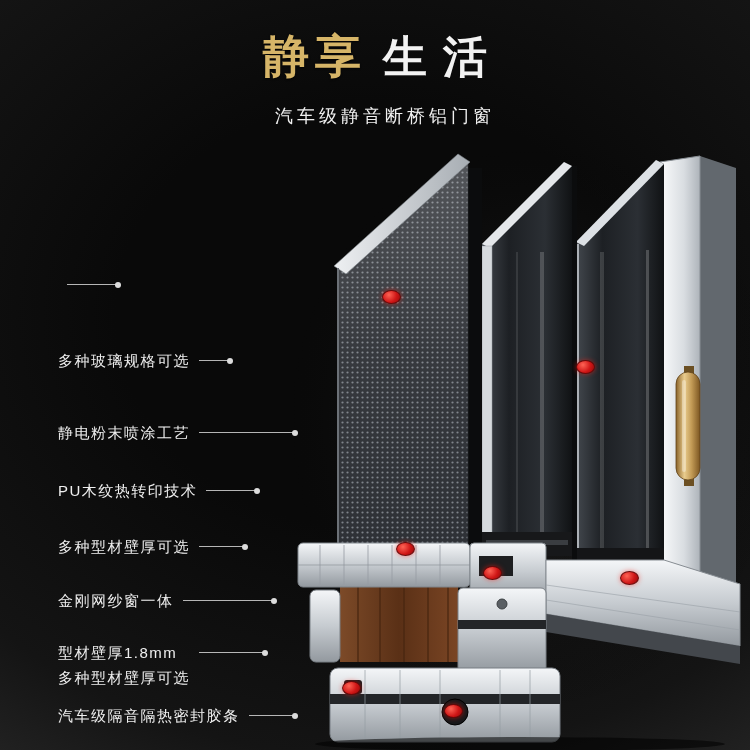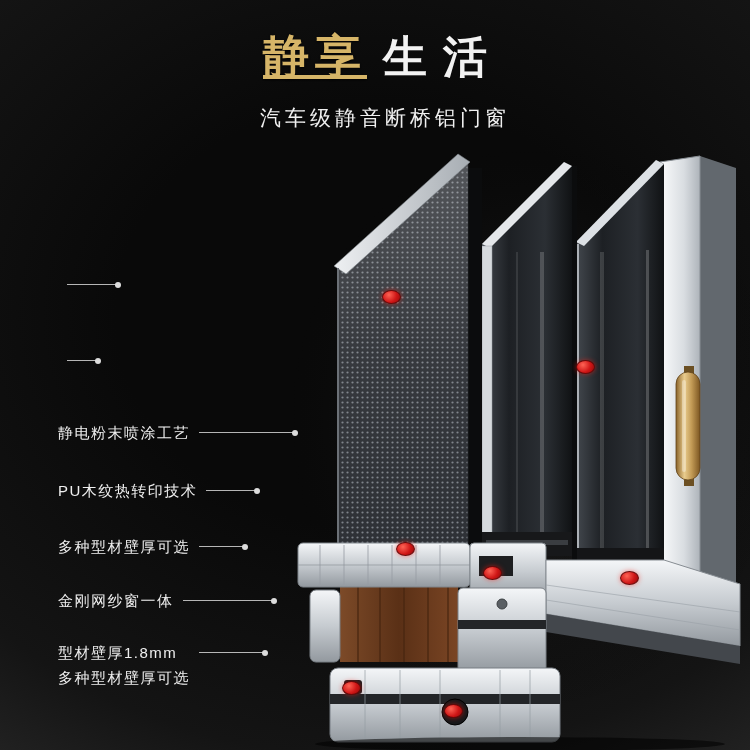--- a/index.html
+++ b/index.html
@@ -5,23 +5,23 @@
   html,body{margin:0;padding:0;background:#000;}
   .page{
     position:relative;width:750px;height:750px;overflow:hidden;
     font-family:"Liberation Sans","DejaVu Sans",sans-serif;
     background:radial-gradient(ellipse 115% 95% at 50% 42%, #090909 30%, #141414 62%, #2e2e2e 88%, #474747 100%);
   }
   
   .header{position:absolute;top:26px;left:0;width:100%;text-align:center;}
   .title{display:flex;justify-content:center;align-items:baseline;gap:16px;}
   .title-part1{font-size:46px;font-weight:bold;color:#d6b568;letter-spacing:6px;
-    text-shadow:0 1px 2px rgba(0,0,0,.8);text-decoration:underline;}
+    text-shadow:0 1px 2px rgba(0,0,0,.8);}
   .title-part2{font-size:44px;font-weight:bold;color:#f2f2f2;letter-spacing:16px;margin-right:-16px;}
-  .subtitle{margin-top:16px;font-size:21px;color:#f0f0f0;letter-spacing:4px;margin-left:20px;}
+  .subtitle{margin-top:16px;font-size:18px;color:#f0f0f0;letter-spacing:4px;margin-left:20px;}
   
   .callout{position:absolute;left:58px;display:flex;align-items:flex-start;z-index:5;}
   .callout-text{display:flex;flex-direction:column;}
   .callout-line{font-size:15px;line-height:25px;color:#efefef;letter-spacing:1.5px;white-space:nowrap;}
   .leader{position:relative;margin-top:12px;margin-left:9px;height:0;
     border-top:1px solid rgba(225,225,225,.8);}
   .leader::after{content:'';position:absolute;right:-4px;top:-3.5px;width:6px;height:6px;
     border-radius:50%;background:#dcdcdc;}
   
   .product{position:absolute;left:240px;top:130px;z-index:2;}
@@ -175,20 +175,21 @@
       <ellipse cx="520" cy="744" rx="205" ry="7" fill="#000" opacity="0.55"></ellipse>
     </g>
   </svg>
 
   <div class="callout" style="top:272px">
     <div class="leader" style="width:50px"></div>
   </div>
 
   <div class="callout" style="top:348px">
     <div class="callout-text">
+      <span class="callout-line">多种玻璃规格可选</span>
     </div>
     <div class="leader" style="width:30px"></div>
   </div>
 
   <div class="callout" style="top:420px">
     <div class="callout-text">
       <span class="callout-line">静电粉末喷涂工艺</span>
     </div>
     <div class="leader" style="width:95px"></div>
   </div>
@@ -215,20 +216,26 @@
   </div>
 
   <div class="callout" style="top:640px">
     <div class="callout-text">
       <span class="callout-line">型材壁厚1.8mm</span>
       <span class="callout-line">多种型材壁厚可选</span>
     </div>
     <div class="leader" style="width:65px"></div>
   </div>
 
+  <div class="callout" style="top:703px">
+    <div class="callout-text">
+      <span class="callout-line">汽车级隔音隔热密封胶条</span>
+    </div>
+    <div class="leader" style="width:45px"></div>
+  </div>
 
   <div id="markers-layer">
       <div class="marker" style="left: 382px; top: 290px;"></div>
       <div class="marker" style="left: 576px; top: 360px;"></div>
       <div class="marker" style="left: 396px; top: 542px;"></div>
       <div class="marker" style="left: 483px; top: 566px;"></div>
       <div class="marker" style="left: 620px; top: 571px;"></div>
       <div class="marker" style="left: 342px; top: 681px;"></div>
       <div class="marker" style="left: 444px; top: 704px;"></div>
     </div>

